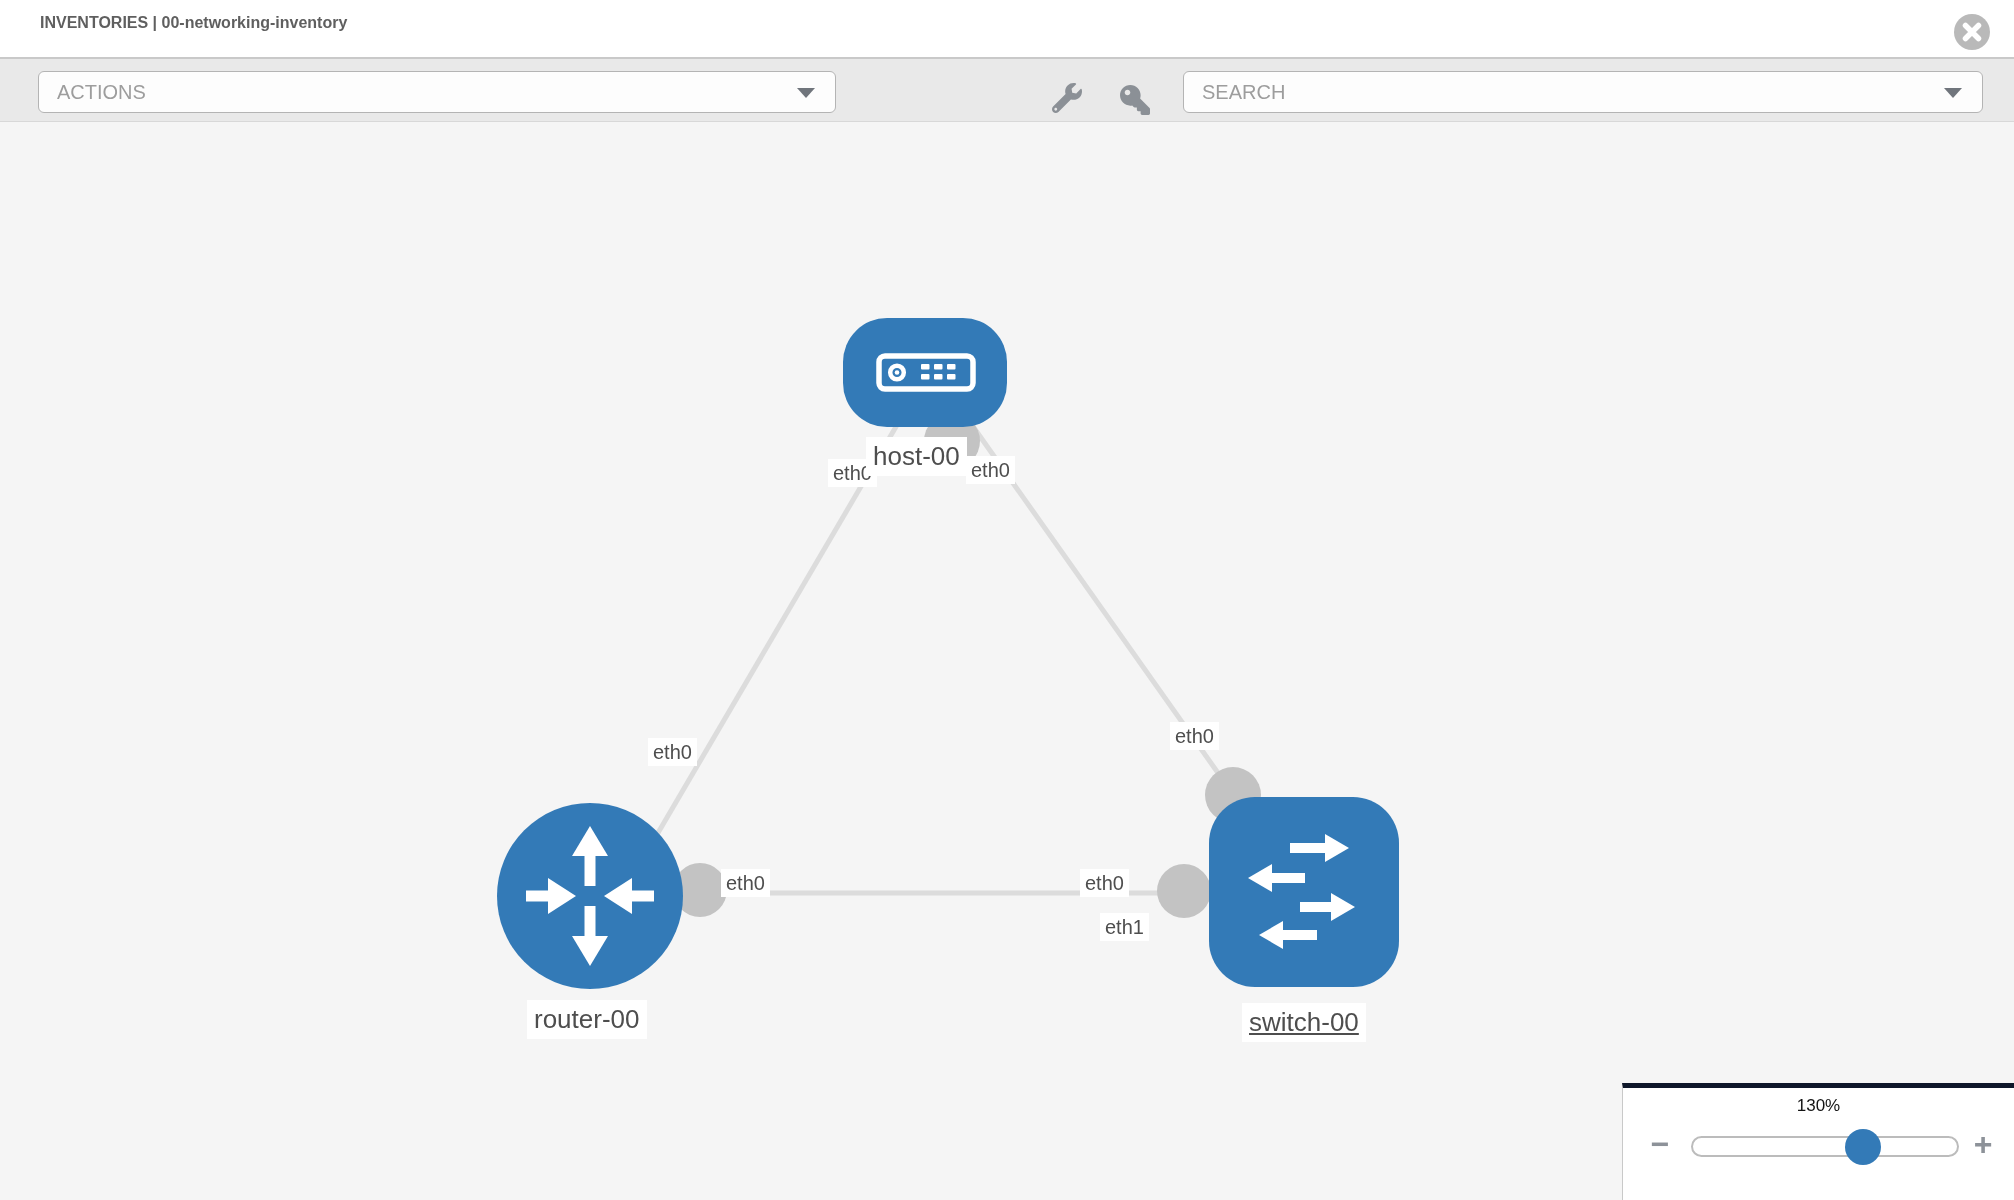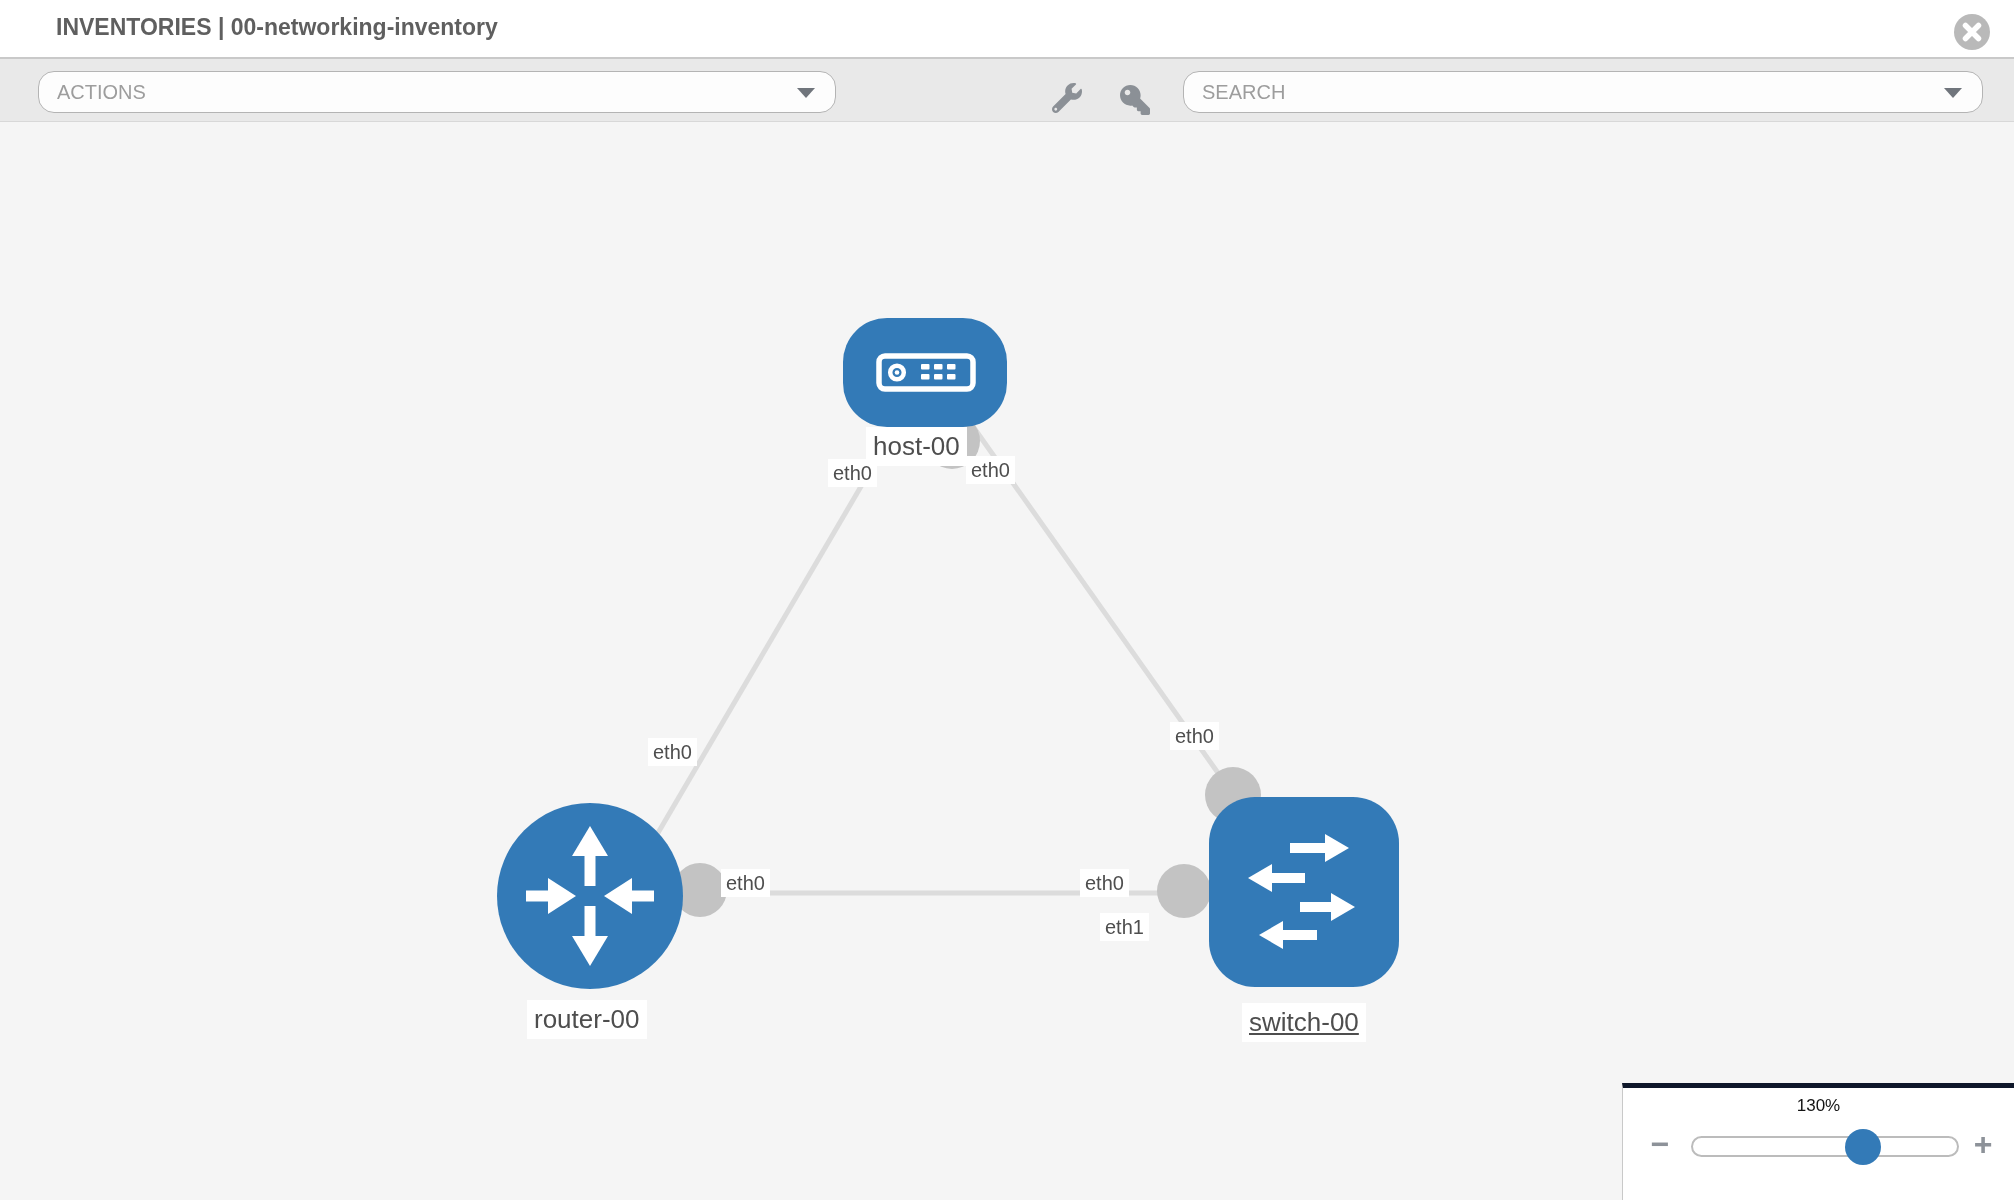--- a/index.html
+++ b/index.html
@@ -2,28 +2,28 @@
 <html><head>
 <meta charset="utf-8">
 <style>
   html,body{margin:0;padding:0;background:#f5f5f5;}
   .stage{position:relative;width:2014px;height:1200px;overflow:hidden;
          font-family:"Liberation Sans",sans-serif;background:#f5f5f5;}
 
   
   .header{position:absolute;top:0;left:0;width:2014px;height:57px;background:#ffffff;
           border-bottom:2px solid #c9c9c9;z-index:30;}
-  .title{position:absolute;left:56px;top:14px;font-size:23px;font-weight:700;color:#5f5f5f;}
+  .title{position:absolute;left:40px;top:14px;font-size:16px;font-weight:700;color:#5f5f5f;}
   .close-btn{position:absolute;right:23px;top:13px;width:38px;height:38px;cursor:pointer;}
 
   
   .toolbar{position:absolute;top:59px;left:0;width:2014px;height:62px;background:#e9e9e9;
            border-bottom:1px solid #d8d8d8;z-index:30;}
   .combo{position:absolute;top:12px;height:42px;background:#fdfdfd;border:1px solid #b4b4b4;
-         border-radius:16px;box-sizing:border-box;color:#9d9d9d;font-size:20px;line-height:40px;
+         border-radius:6px;box-sizing:border-box;color:#9d9d9d;font-size:20px;line-height:40px;
          padding-left:18px;cursor:pointer;}
   .combo.actions{left:38px;width:798px;}
   .combo.search{left:1183px;width:800px;}
   .caret{position:absolute;right:20px;top:16px;width:0;height:0;
          border-left:9px solid transparent;border-right:9px solid transparent;
          border-top:10px solid #70757c;}
   .tool-btn{position:absolute;top:83px;width:32px;height:32px;cursor:pointer;z-index:31;}
   .tool-btn.wrench{left:1052px;}
   .tool-btn.key{left:1120px;top:85px;}
 
@@ -103,21 +103,21 @@
         <polygon points="1248,878 1272,864 1272,892" stroke="none"></polygon>
         <line x1="1300" y1="907" x2="1333" y2="907"></line>
         <polygon points="1355,907 1331,893 1331,921" stroke="none"></polygon>
         <line x1="1317" y1="935" x2="1281" y2="935"></line>
         <polygon points="1259,935 1283,921 1283,949" stroke="none"></polygon>
       </g>
     </g>
   </svg>
 
   <div class="lbl if-lbl" style="left:828px;top:459px;">eth0</div>
-  <div class="lbl node-lbl" style="left:866px;top:427px;">host-00</div>
+  <div class="lbl node-lbl" style="left:866px;top:437px;">host-00</div>
   <div class="lbl if-lbl" style="left:966px;top:456px;">eth0</div>
 
   <div class="lbl if-lbl" style="left:648px;top:738px;">eth0</div>
   <div class="lbl if-lbl" style="left:1170px;top:722px;">eth0</div>
 
   <div class="lbl if-lbl" style="left:721px;top:869px;">eth0</div>
   <div class="lbl if-lbl" style="left:1080px;top:869px;">eth0</div>
   <div class="lbl if-lbl" style="left:1100px;top:869px;margin-top:44px;">eth1</div>
 
   <div class="lbl node-lbl" style="left:527px;top:1000px;">router-00</div>

